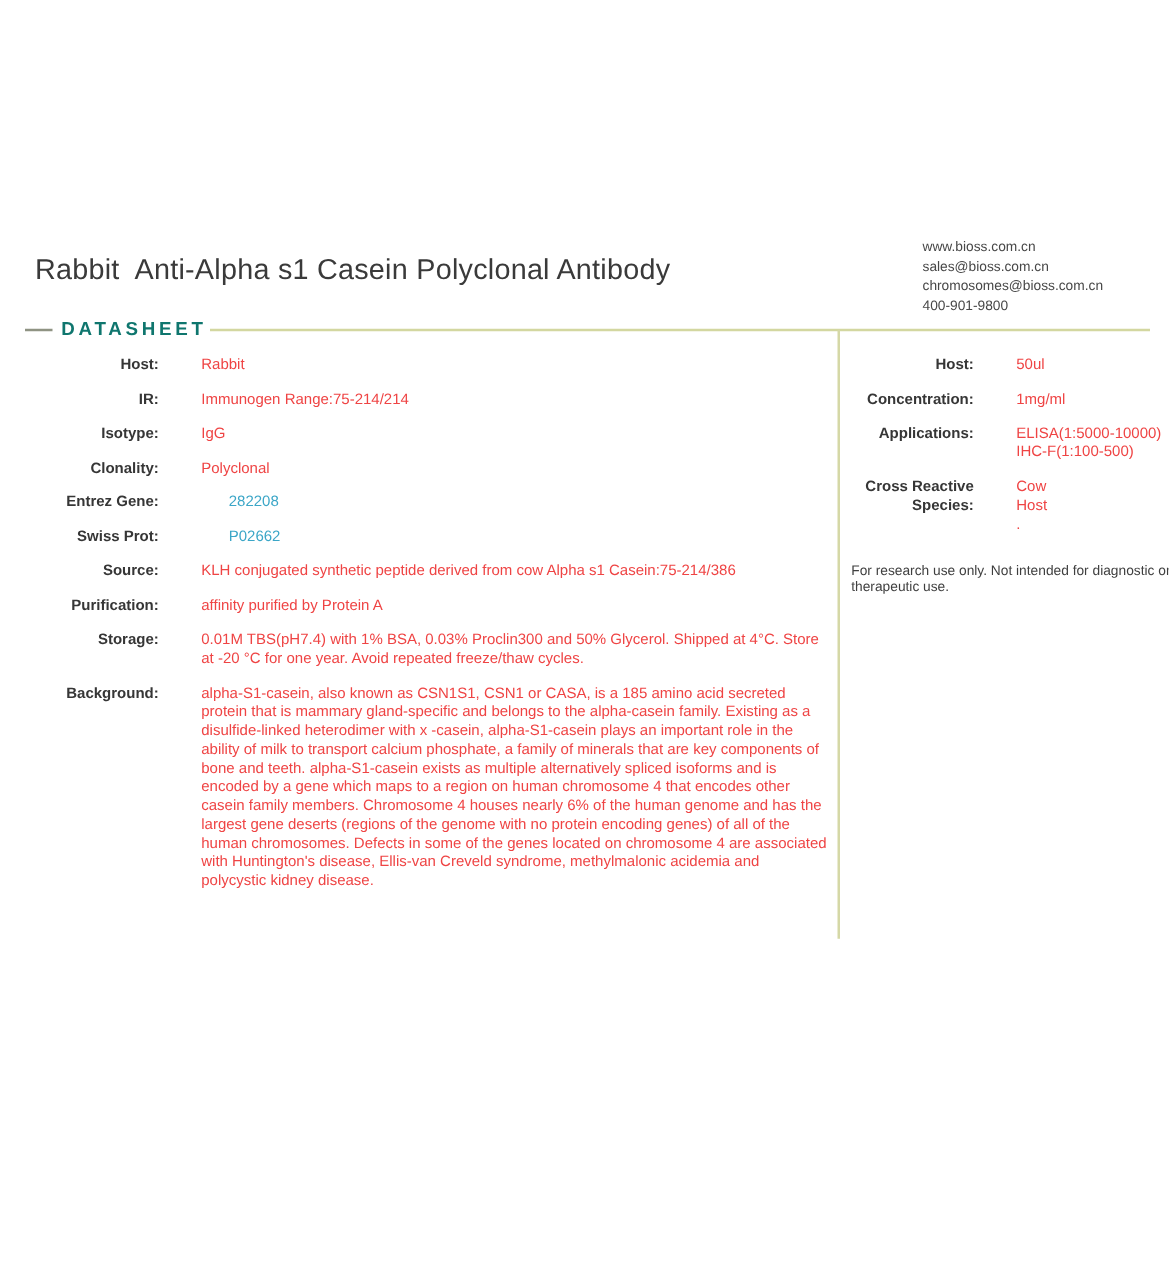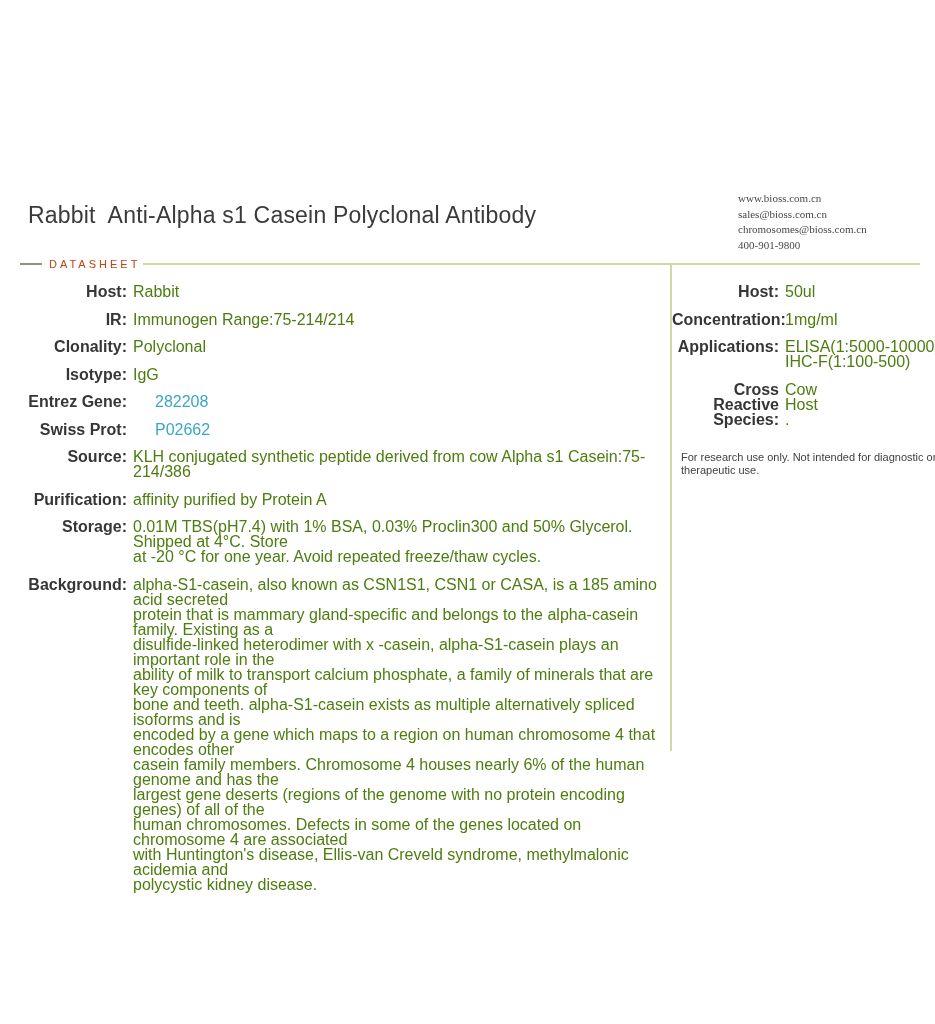--- a/index.html
+++ b/index.html
@@ -20,41 +20,40 @@
     white-space: pre;
     letter-spacing: 0.2px;
   }
 
   .contact-block {
     position: absolute;
     left: 738px; top: 191px;
     font-size: 11px;
     line-height: 15.5px;
     color: #474747;
-    font-family: Liberation Serif, serif;
   }
 
   .ds-band {
     position: absolute;
     left: 20px; top: 255px;
     width: 900px; height: 17px;
     display: flex;
     align-items: center;
   }
   .ds-dash {
     width: 22px; height: 2px;
     background: #8f9383;
     margin-right: 7px;
     flex: none;
   }
   .ds-text {
-    font-size: 11px;
-    font-weight: normal;
+    font-size: 15px;
+    font-weight: bold;
     letter-spacing: 3px;
-    color: #c2410c;
+    color: #0f766e;
     flex: none;
   }
   .ds-line {
     flex: 1;
     height: 2px;
     margin-left: 3px;
     background: #d3d7a0;
   }
 
   .v-divider {
@@ -72,34 +71,35 @@
   .right-col {
     position: absolute;
     left: 672px; top: 284px;
     width: 330px;
   }
 
   .field-row {
     display: flex;
     align-items: flex-start;
     margin-bottom: 12.5px;
-    font-size: 16px;
+    font-size: 12px;
     line-height: 15px;
+    gap: 28px;
   }
   .field-label {
     flex: none;
     width: 107px;
     text-align: right;
     font-weight: bold;
     color: #363636;
     white-space: pre-line;
   }
   .field-value {
     margin-left: 6px;
-    color: #4d7c0f;
+    color: #ef4444;
     white-space: pre-line;
   }
   .field-value.link {
     color: #3ba6c7;
     cursor: pointer;
     margin-left: 28px;
   }
 
   .disclaimer {
     position: absolute;
@@ -133,26 +133,26 @@
 <div class="left-col">
   <div class="field-row">
     <div class="field-label">Host:</div>
     <div class="field-value">Rabbit</div>
   </div>
   <div class="field-row">
     <div class="field-label">IR:</div>
     <div class="field-value">Immunogen Range:75-214/214</div>
   </div>
   <div class="field-row">
+    <div class="field-label">Isotype:</div>
+    <div class="field-value">IgG</div>
+  </div>
+  <div class="field-row">
     <div class="field-label">Clonality:</div>
     <div class="field-value">Polyclonal</div>
-  </div>
-  <div class="field-row">
-    <div class="field-label">Isotype:</div>
-    <div class="field-value">IgG</div>
   </div>
   <div class="field-row">
     <div class="field-label">Entrez Gene:</div>
     <div class="field-value link">282208</div>
   </div>
   <div class="field-row">
     <div class="field-label">Swiss Prot:</div>
     <div class="field-value link">P02662</div>
   </div>
   <div class="field-row">

